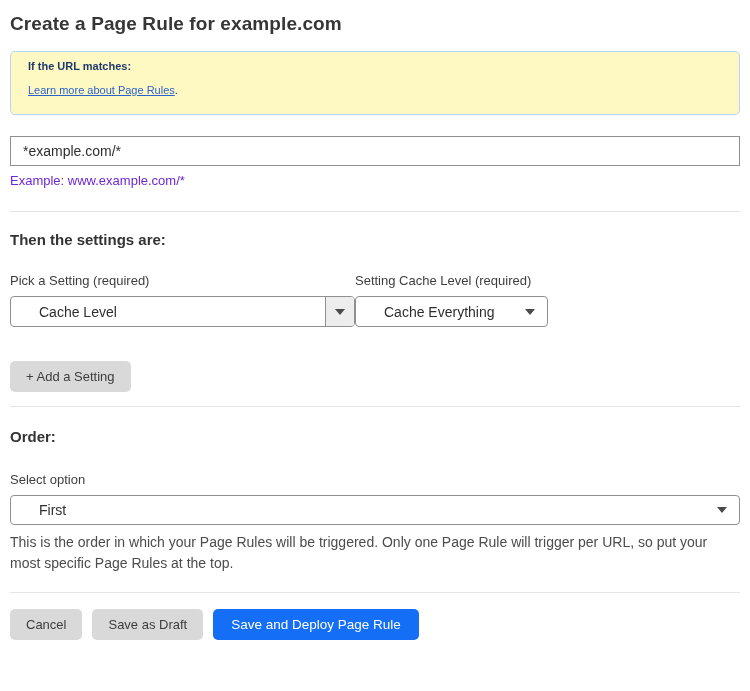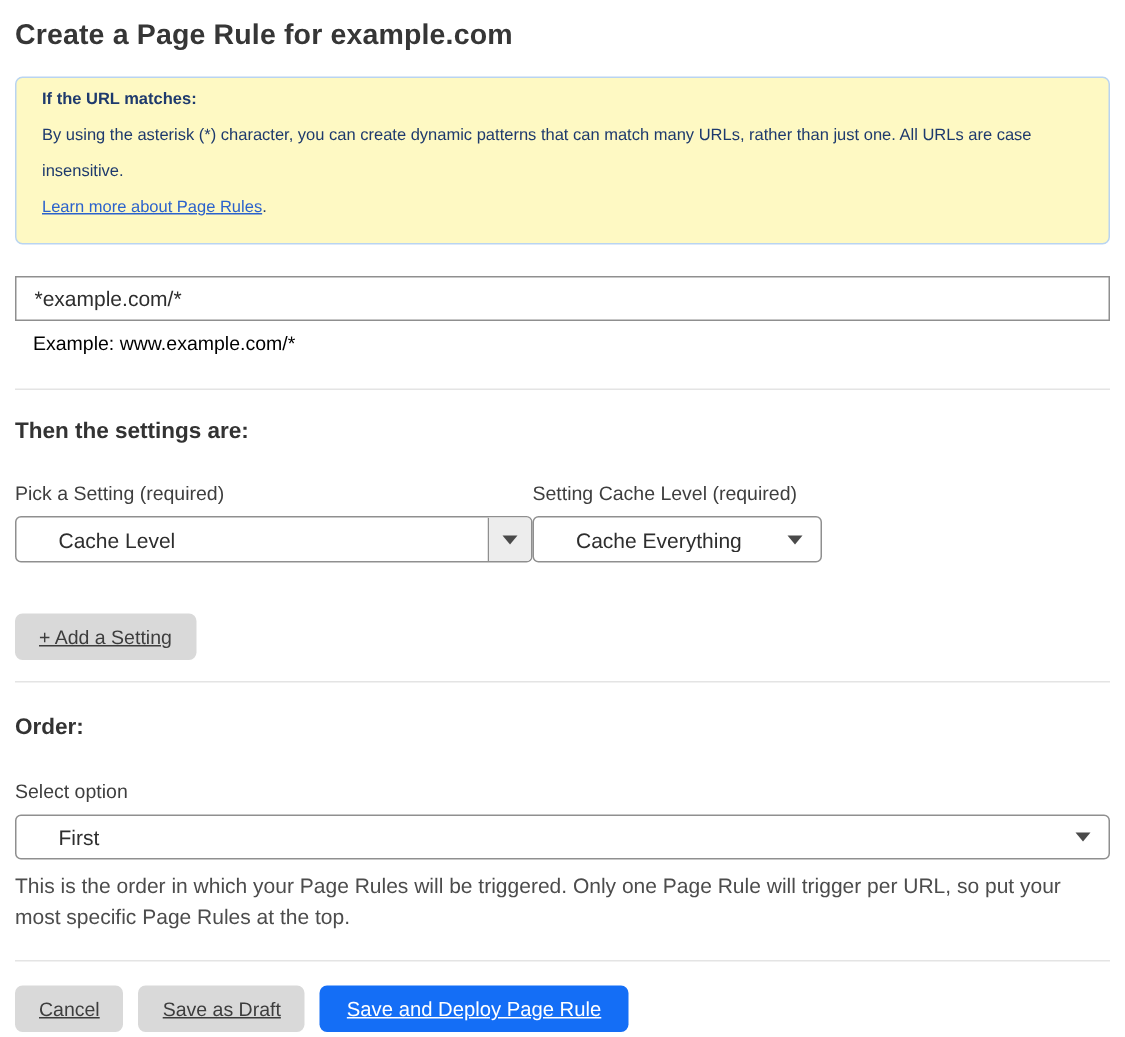--- a/index.html
+++ b/index.html
@@ -38,23 +38,22 @@
   }
 
   
   .field-label {
     font-size: 13px;
     color: #3e3e3e;
     margin-bottom: 8px;
   }
   .helper-text {
     font-size: 13px;
-    color: #000000;
+    color: #6d28d9;
     margin-top: 7px;
-    margin-left: 12px;
   }
 
   .text-input {
     width: 730px;
     height: 30px;
     border: 1px solid #8f8f8f;
     border-radius: 0;
     padding: 0 12px;
     font-size: 14px;
     font-family: "Liberation Sans", sans-serif;
@@ -124,21 +123,20 @@
 
   .btn {
     border: none;
     border-radius: 5px;
     height: 31px;
     padding: 0 16px;
     font-size: 13px;
     font-family: "Liberation Sans", sans-serif;
     cursor: pointer;
     white-space: nowrap;
-    text-decoration: underline;
   }
   .btn-gray {
     background: #d9d9d9;
     color: #3d3d3d;
   }
   .btn-primary {
     background: #146ef6;
     color: #ffffff;
     font-size: 13.5px;
     padding: 0 18px;
@@ -164,21 +162,20 @@
 </style>
 </head>
 <body>
 
 <div class="container">
 
   <div class="page-title">Create a Page Rule for example.com</div>
 
   <div class="info-box">
     <div class="info-heading">If the URL matches:</div>
-    <div><span>By using the asterisk (*) character, you can create dynamic patterns that can match many URLs, rather than just one. All URLs are case insensitive.</span></div>
     <div><a href="#">Learn more about Page Rules</a><span>.</span></div>
   </div>
 
   <input type="text" class="text-input" value="*example.com/*" style="">
   <div class="helper-text">Example: www.example.com/*</div>
 
   <hr class="divider divider-1">
 
   <div class="section-heading">Then the settings are:</div>
 

